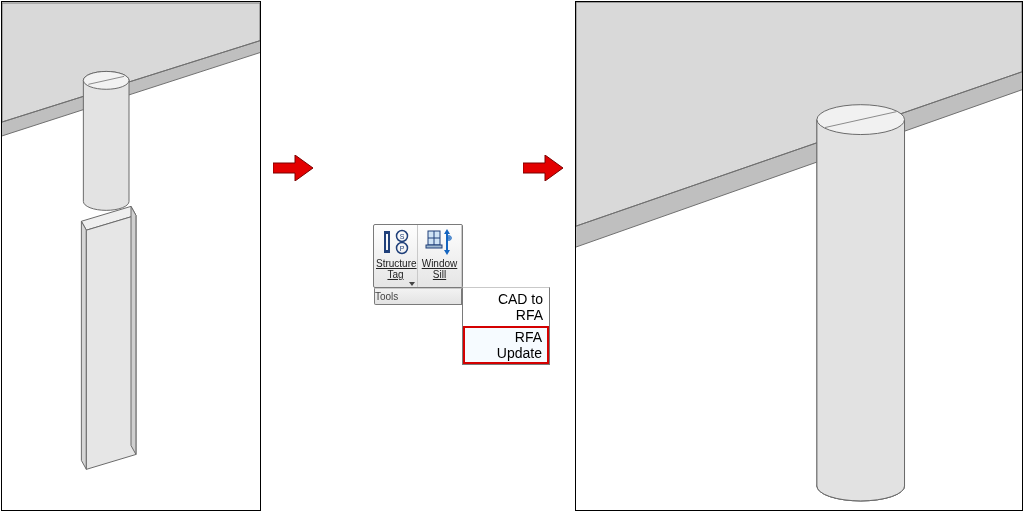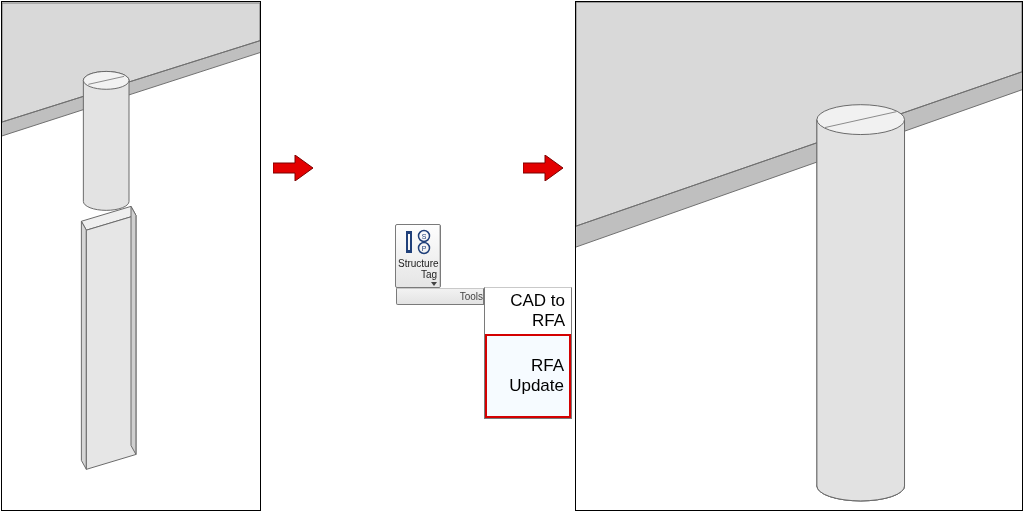--- a/index.html
+++ b/index.html
@@ -70,39 +70,40 @@
   .ricon {
     width: 32px;
     height: 30px;
     margin-bottom: 1px;
     display: flex;
     align-items: center;
     justify-content: center;
   }
   .ricon svg { width: 30px; height: 28px; }
   .rlabel {
-    text-align: right;
+    text-align: center;
     line-height: 11px;
     font-size: 10px;
     color: #222;
     white-space: pre-line;
     width: 100%;
+    text-decoration: underline;
   }
   .dropdown-caret {
     position: absolute;
     bottom: 1px;
     right: 2px;
     width: 0; height: 0;
     border-left: 3px solid transparent;
     border-right: 3px solid transparent;
     border-top: 4px solid #444;
   }
   .panel-title {
     width: 88px;
-    text-align: right;
+    text-align: left;
     font-size: 10px;
     color: #444;
     background: linear-gradient(#f2f2f2,#e3e3e3);
     border-top: 1px solid #c9c9c9;
     border-right: 1px solid #c9c9c9;
     padding: 2px 0 3px 0;
     position: absolute;
     left: 0;
     bottom: -18px;
     height: 17px;
@@ -113,30 +114,30 @@
 
   
   .ribbon-menu {
     position: absolute;
     top: 62px;
     left: 88px;
     width: 88px;
     background: #fff;
     border: 1px solid #7a7a7a;
     border-top: 1px solid #c9c9c9;
-    font-size: 17px;
+    font-size: 14px;
   }
   .ribbon-menu .mi {
     padding: 3px 6px;
     text-align: right;
     cursor: pointer;
   }
   .ribbon-menu .mi.hl {
     border: 2px solid #d40000;
-    padding: 20px 5px;
+    padding: 1px 5px;
     background: #f6fbff;
   }
   
   .ribbon-foot {
     position: absolute;
     left: 88px;
     right: 0;
     bottom: -18px;
     height: 17px;
     border: 1px solid #7a7a7a;
@@ -208,20 +209,38 @@
               <text x="21" y="11" text-anchor="middle" font-size="7" fill="#20407a">S</text>
               <circle cx="21" cy="20" r="5.5" fill="none" stroke="#20407a" stroke-width="1.5"></circle>
               <text x="21" y="23" text-anchor="middle" font-size="7" fill="#20407a">P</text>
             </svg>
           </span>
           <span class="rlabel">Structure
 Tag</span>
           <span class="dropdown-caret"></span>
         </div>
 
+        <div class="rbtn">
+          <span class="ricon">
+            <svg viewBox="0 0 30 28">
+              <rect x="3" y="3" width="12" height="14" fill="#cfe3f5" stroke="#20407a"></rect>
+              <line x1="9" y1="3" x2="9" y2="17" stroke="#20407a"></line>
+              <line x1="3" y1="10" x2="15" y2="10" stroke="#20407a"></line>
+              <rect x="1" y="17" width="16" height="3" fill="#9fb8cf" stroke="#20407a"></rect>
+              <line x1="22" y1="3" x2="22" y2="25" stroke="#1565c0" stroke-width="2"></line>
+              <polygon points="22,1 19,6 25,6" fill="#1565c0"></polygon>
+              <polygon points="22,27 19,22 25,22" fill="#1565c0"></polygon>
+              <circle cx="24" cy="10" r="2.3" fill="none" stroke="#1565c0"></circle>
+              <line x1="24" y1="8" x2="24" y2="12" stroke="#1565c0"></line>
+              <line x1="22" y1="10" x2="26" y2="10" stroke="#1565c0"></line>
+            </svg>
+          </span>
+          <span class="rlabel">Window
+Sill</span>
+        </div>
 
 
 
         <div class="panel-title">Tools</div>
         <div class="ribbon-foot"></div>
 
         <div class="ribbon-menu">
           <div class="mi">CAD to RFA</div>
           <div class="mi hl">RFA Update</div>
         </div>

